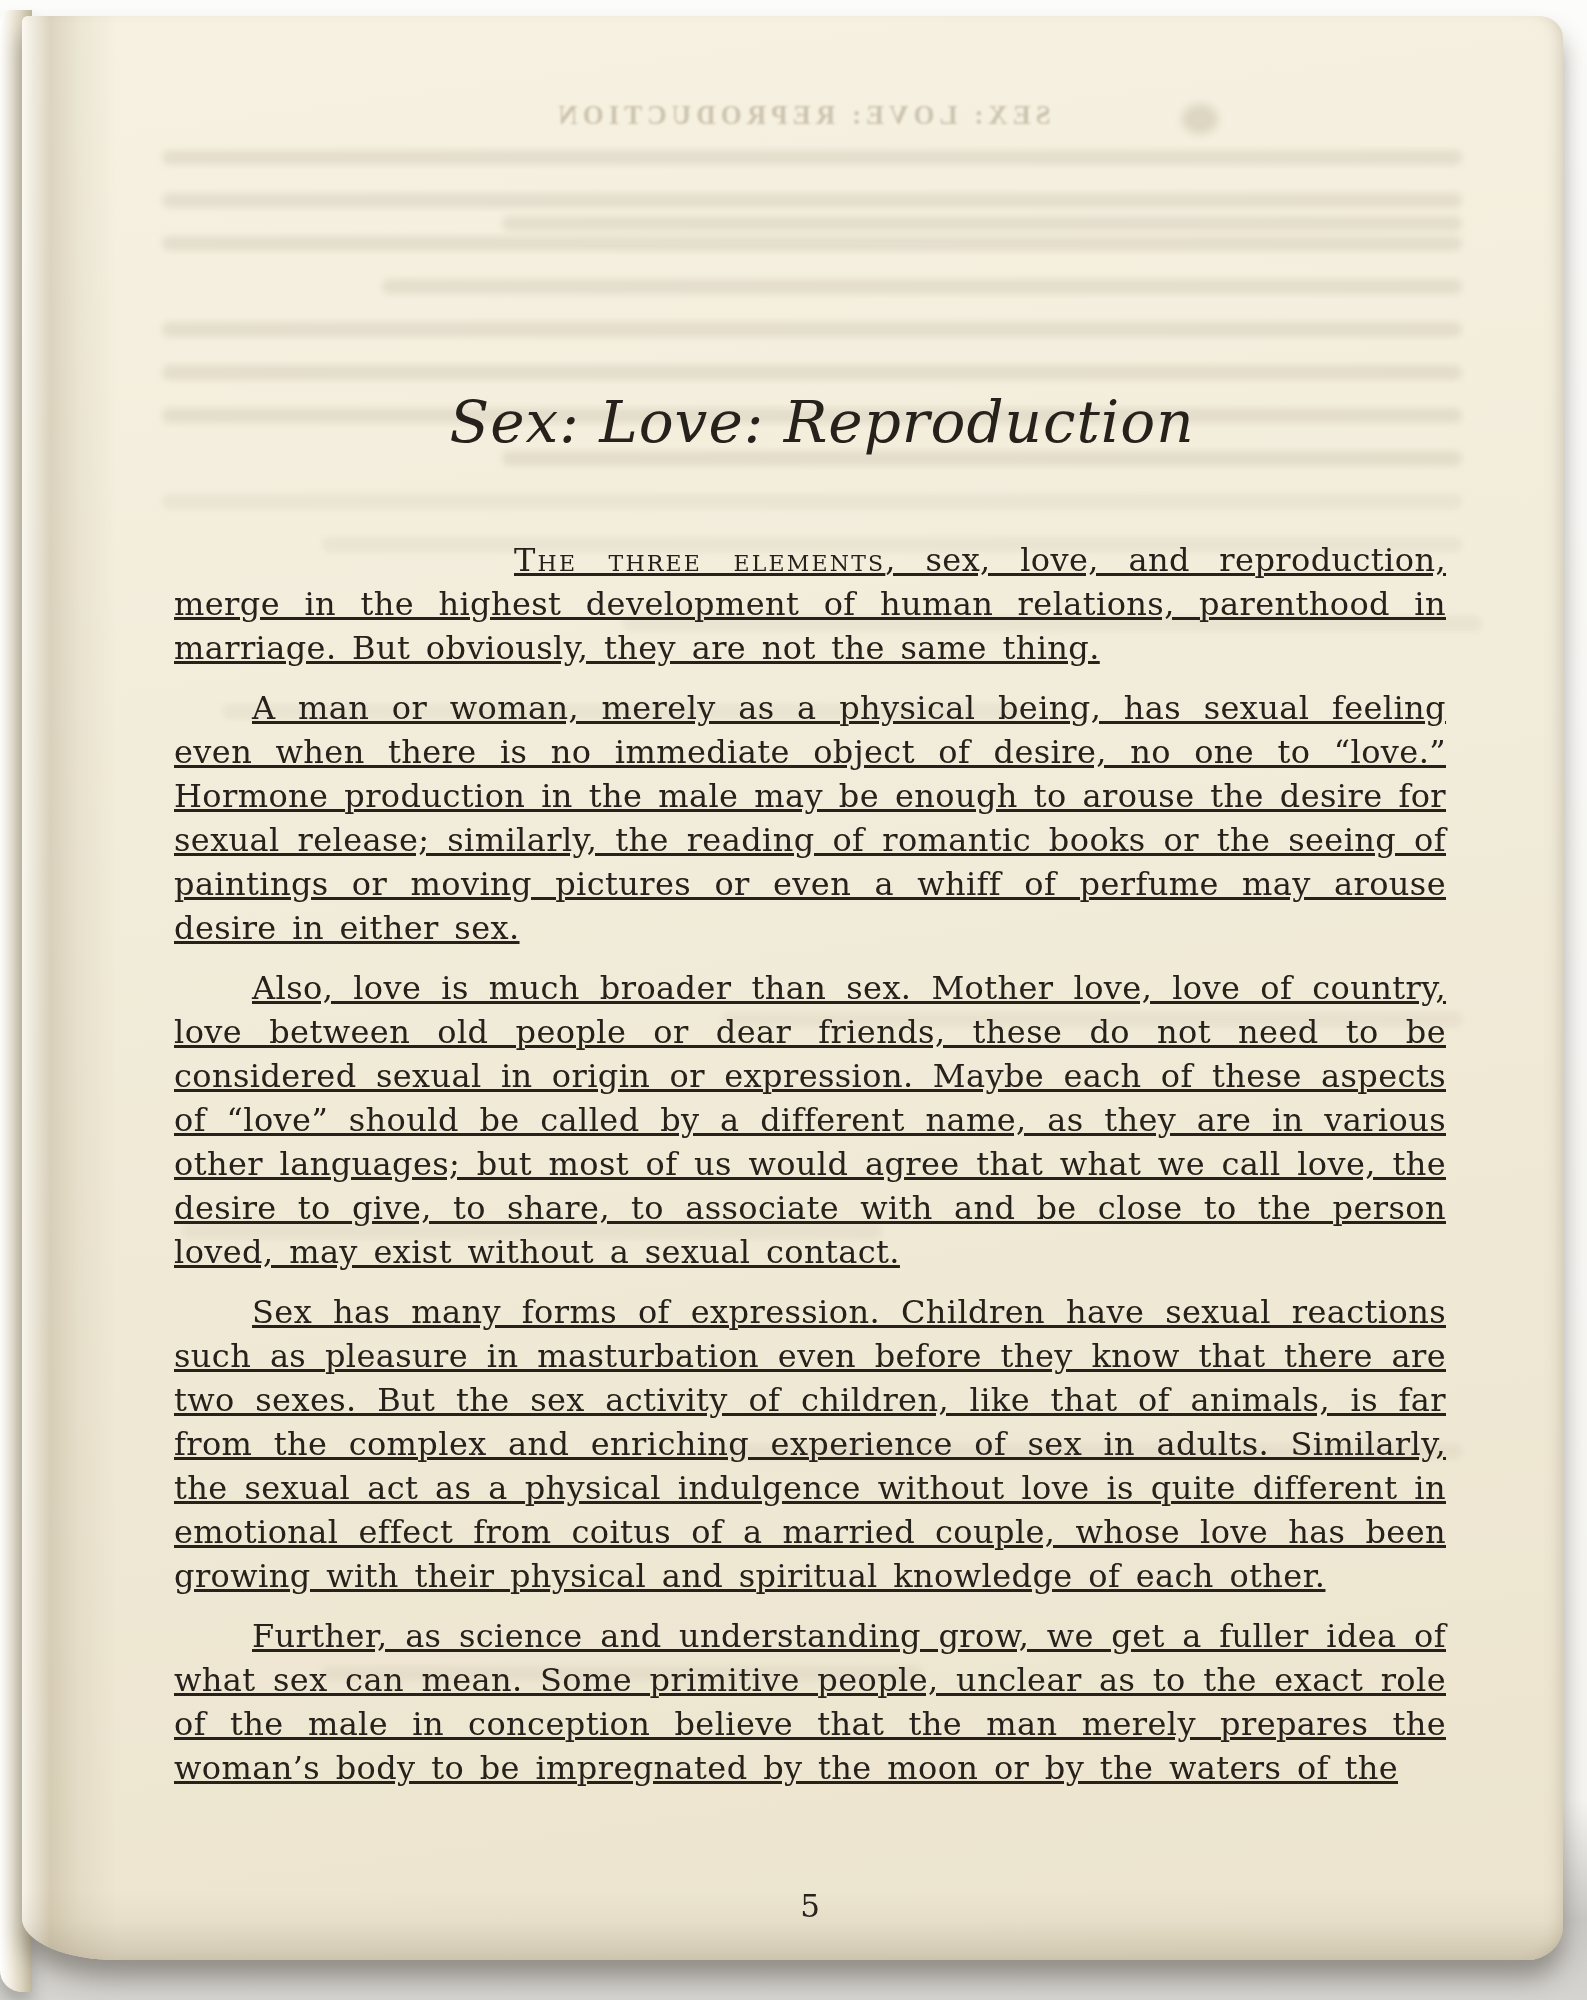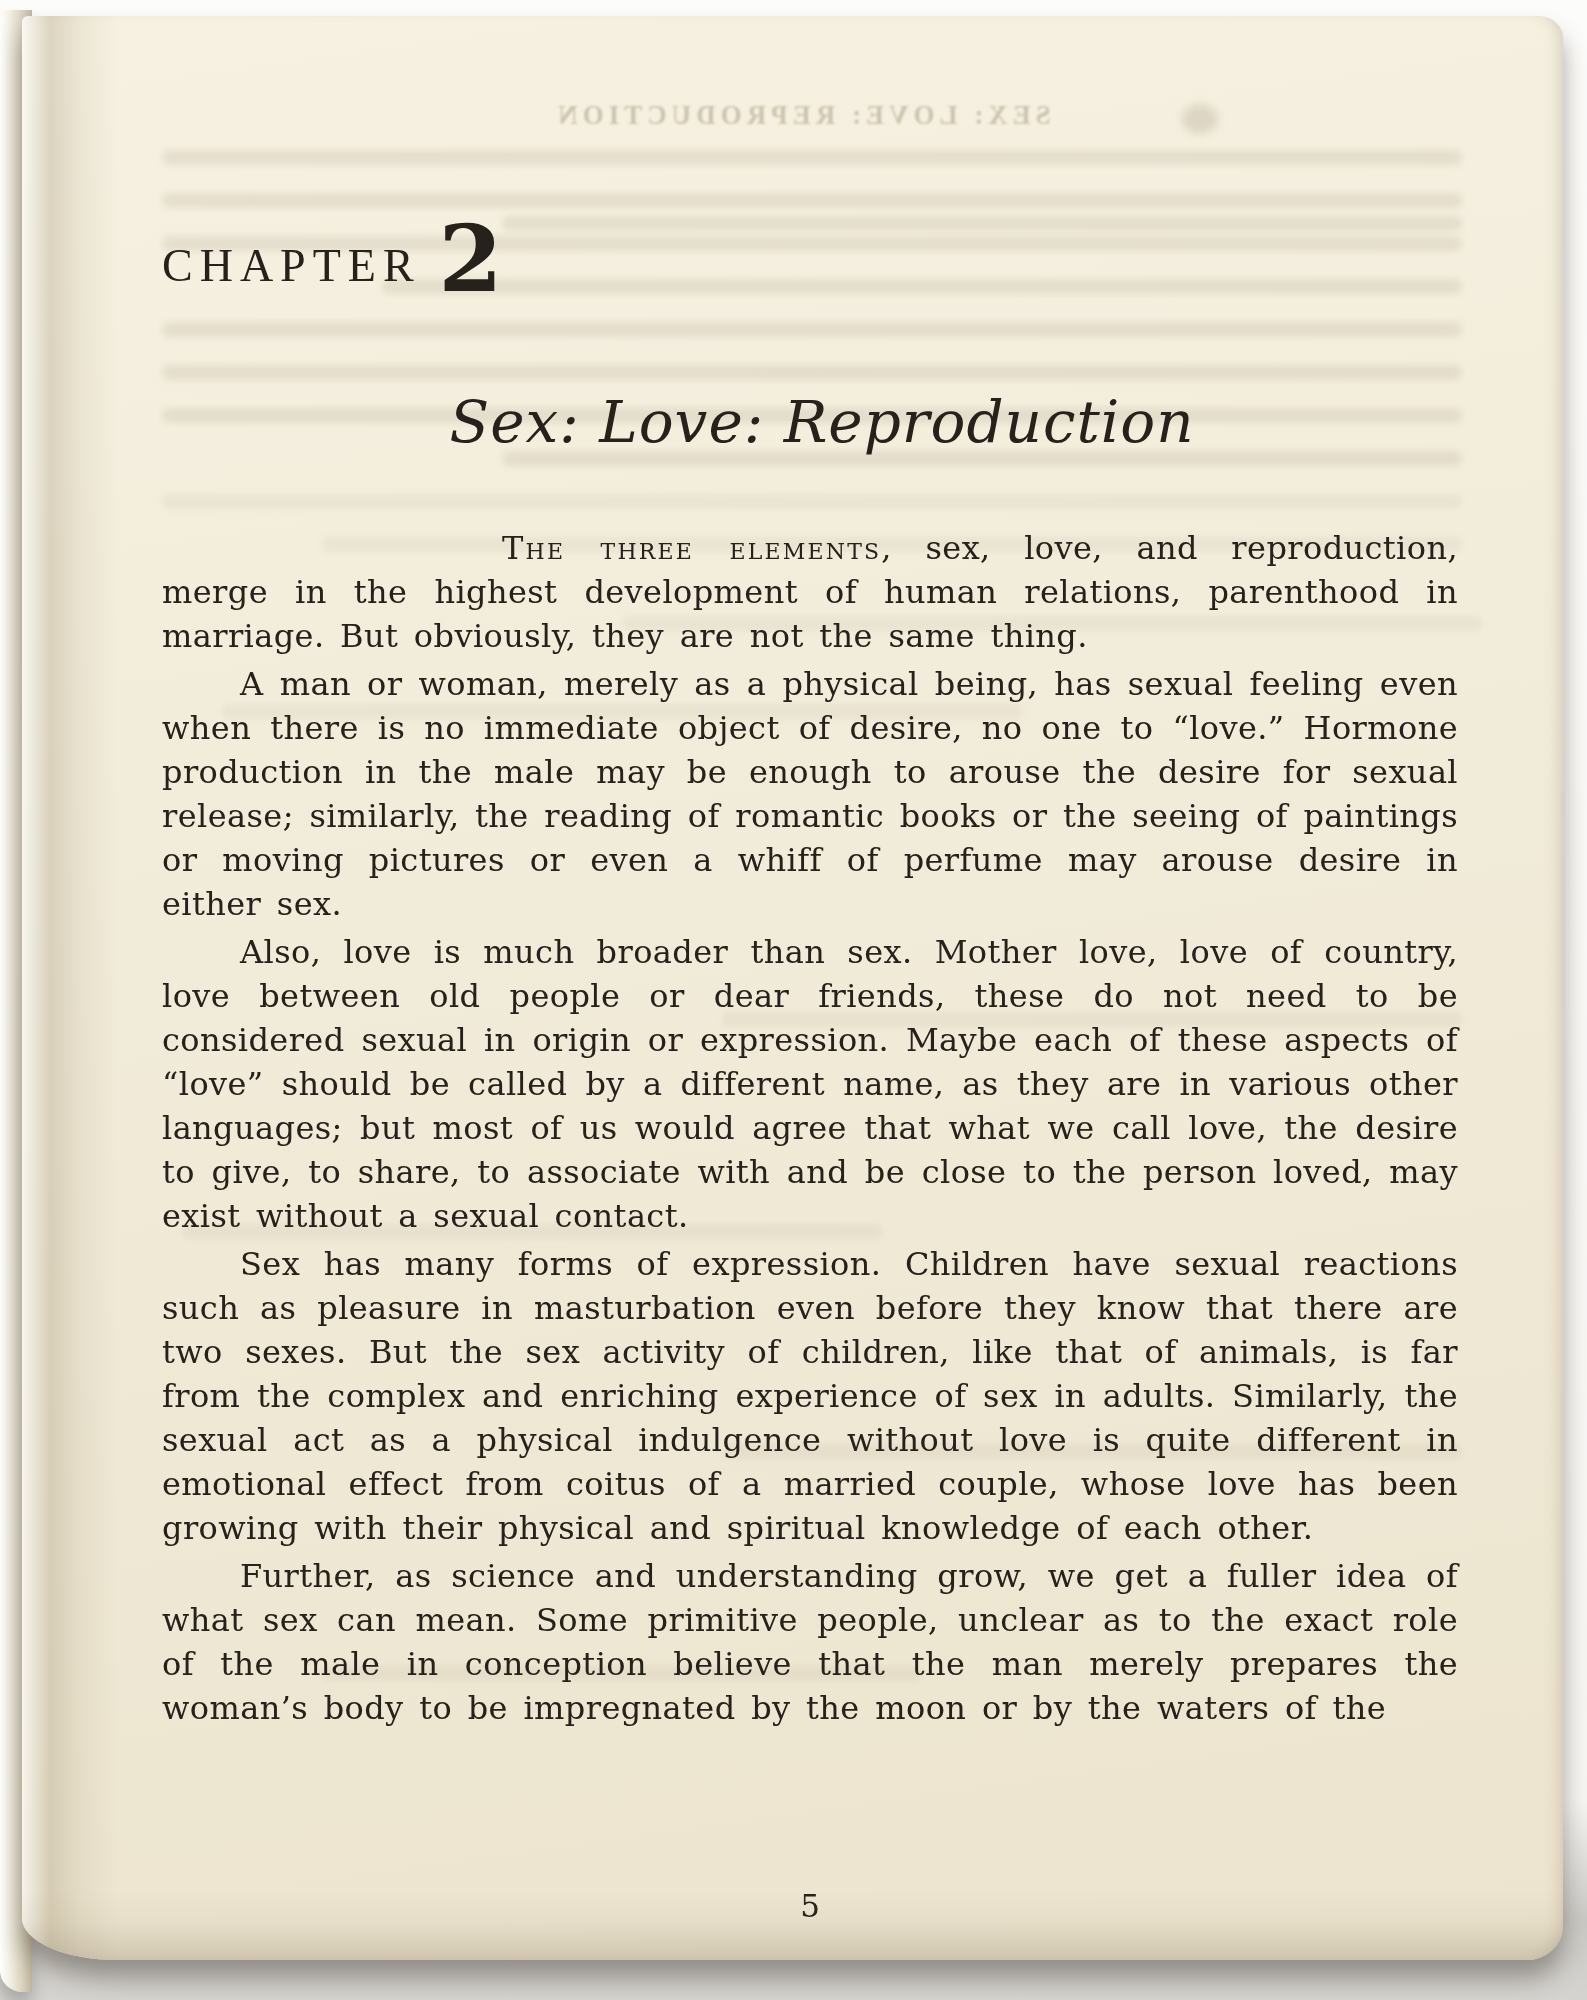--- a/index.html
+++ b/index.html
@@ -40,21 +40,21 @@
   .chapter-num{font-family:"DejaVu Serif",serif;font-size:92px;font-weight:700;
     margin-left:18px;position:relative;top:10px;line-height:0.9;}
 
   .title{position:absolute;left:136px;top:360px;width:1304px;margin:12px;text-align:center;
     font-family:"DejaVu Serif",serif;font-style:italic;font-weight:400;font-size:58px;
     letter-spacing:1px;color:var(--ink);}
 
   .body{position:absolute;left:136px;top:506px;width:1304px;
     font-size:32px;line-height:44px;text-align:justify;color:var(--ink);
     letter-spacing:.4px;word-spacing:5px;}
-  .body p{margin:4px;text-indent:78px;}
+  .body p{margin:16px;text-indent:78px;text-decoration:underline;}
   .body p.first{text-indent:340px;}
   .smallcaps{font-variant:small-caps;letter-spacing:2.2px;}
 
   .folio{position:absolute;left:136px;top:1872px;width:1304px;text-align:center;
     font-size:31px;color:var(--ink);}
 </style>
 </head>
 <body>
 
 <div class="backdrop"></div>
@@ -75,24 +75,20 @@
   <div class="smudge" style="left:480px;top:435px;width:960px;"></div>
   <div class="smudge lite" style="left:140px;top:478px;width:1300px;"></div>
   <div class="smudge lite" style="left:300px;top:521px;width:1140px;"></div>
   <div class="smudge lite" style="left:600px;top:600px;width:860px;"></div>
   <div class="smudge lite" style="left:200px;top:688px;width:800px;"></div>
   <div class="smudge lite" style="left:700px;top:996px;width:740px;"></div>
   <div class="smudge lite" style="left:160px;top:1208px;width:700px;"></div>
   <div class="smudge lite" style="left:700px;top:1428px;width:740px;"></div>
   <div class="smudge lite" style="left:300px;top:1650px;width:600px;"></div>
 
-  <div class="chapter">
-    <span class="chapter-word">CHAPTER</span>
-    <span class="chapter-num">2</span>
-  </div>
 
   <h1 class="title">Sex: Love: Reproduction</h1>
 
   <div class="body">
       <p class="first"><span class="smallcaps">The three elements</span>, sex, love, and reproduction, merge in the highest development of human relations, parenthood in marriage. But obviously, they are not the same thing.</p>
       <p class="">A man or woman, merely as a physical being, has sexual feeling even when there is no immediate object of desire, no one to “love.” Hormone production in the male may be enough to arouse the desire for sexual release; similarly, the reading of romantic books or the seeing of paintings or moving pictures or even a whiff of perfume may arouse desire in either sex.</p>
       <p class="">Also, love is much broader than sex. Mother love, love of country, love between old people or dear friends, these do not need to be considered sexual in origin or expression. Maybe each of these aspects of “love” should be called by a different name, as they are in various other languages; but most of us would agree that what we call love, the desire to give, to share, to associate with and be close to the person loved, may exist without a sexual contact.</p>
       <p class="">Sex has many forms of expression. Children have sexual reactions such as pleasure in masturbation even before they know that there are two sexes. But the sex activity of children, like that of animals, is far from the complex and enriching experience of sex in adults. Similarly, the sexual act as a physical indulgence without love is quite different in emotional effect from coitus of a married couple, whose love has been growing with their physical and spiritual knowledge of each other.</p>
       <p class="">Further, as science and understanding grow, we get a fuller idea of what sex can mean. Some primitive people, unclear as to the exact role of the male in conception believe that the man merely prepares the woman’s body to be impregnated by the moon or by the waters of the</p>
     </div>

